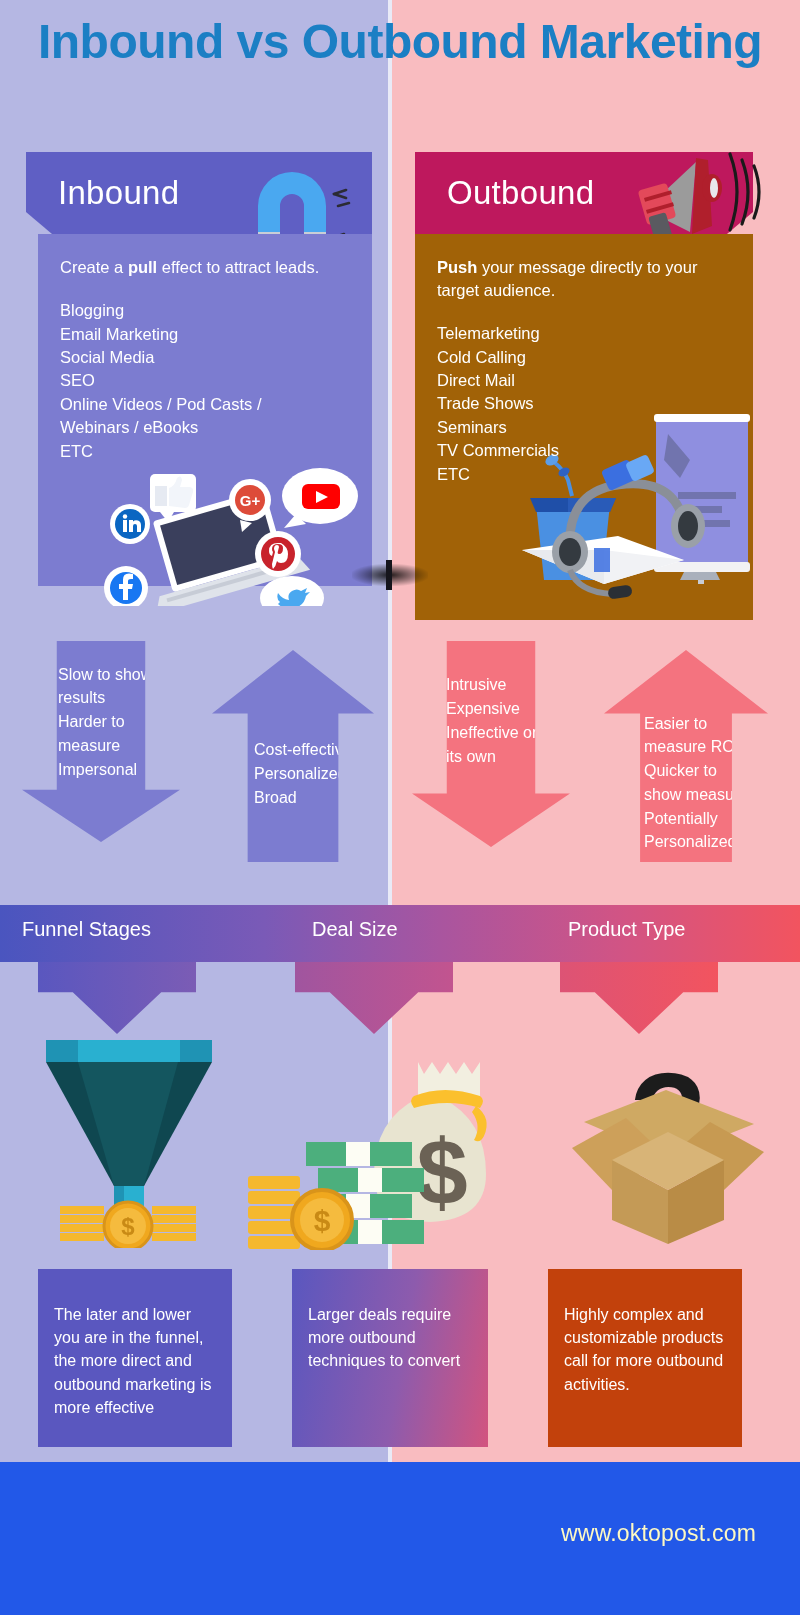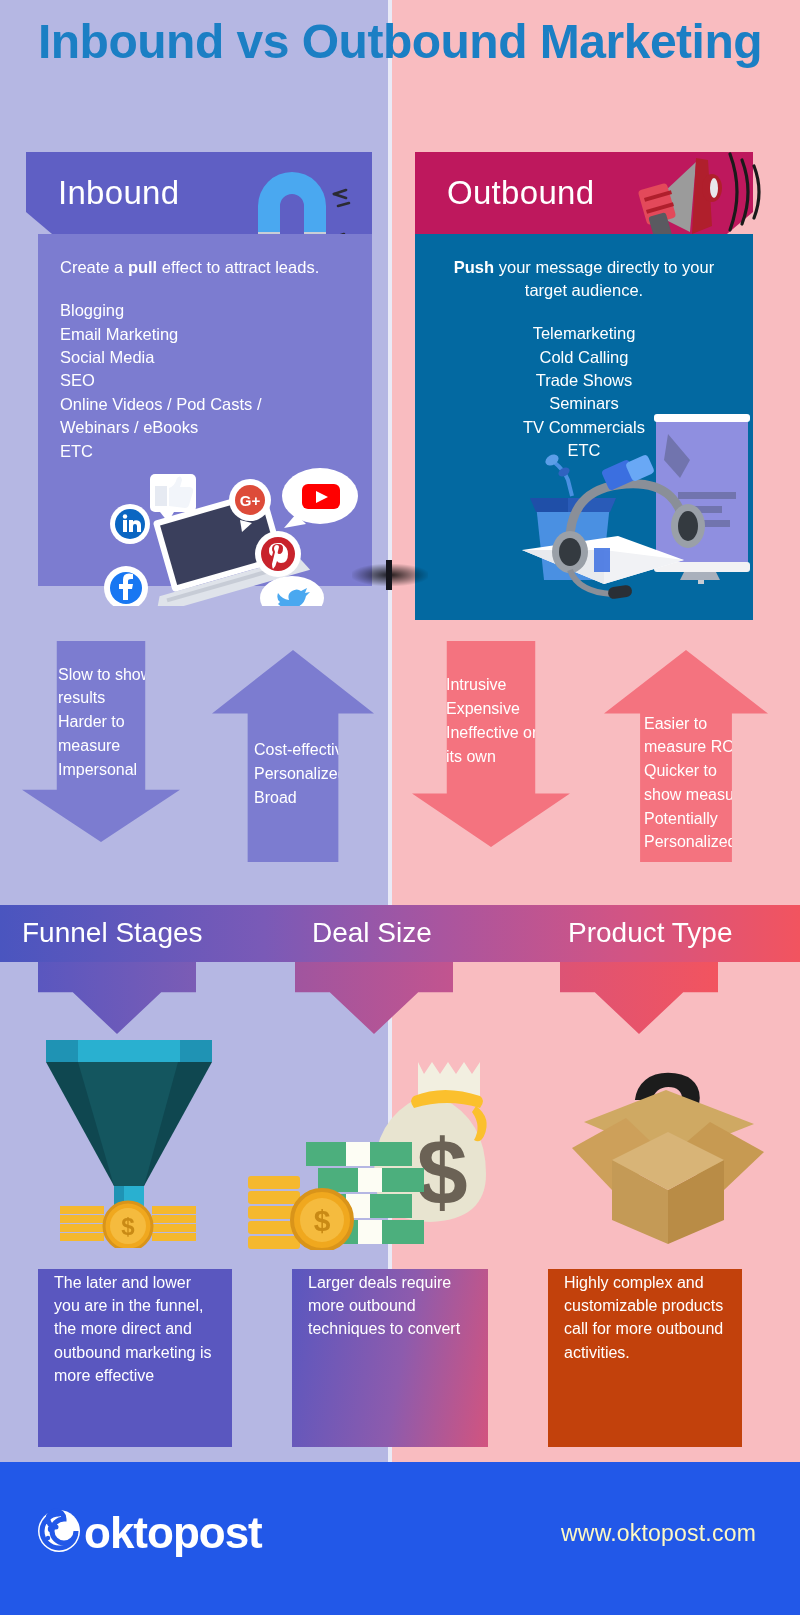--- a/index.html
+++ b/index.html
@@ -41,21 +41,21 @@
     clip-path: polygon(0 0, 100% 0, 100% calc(100% - 22px), calc(100% - 26px) 100%, 0 100%);
   }
   .banner-label {
     color:#ffffff; font-size:33px; font-weight:normal;
     margin-left:32px; letter-spacing:0.3px;
   }
 
   
   .panel { position:absolute; }
   .panel-in  { left:38px;  top:234px; width:334px; height:352px; background:#7c7cd0; }
-  .panel-out { left:415px; top:234px; width:338px; height:386px; background:#0369a1;text-align:center; }
+  .panel-out { left:415px; top:234px; width:338px; height:386px; background:#a16207; }
   .panel-text {
     color:#ffffff; font-size:16.5px; line-height:1.40;
     padding:22px 22px 0 22px; position:relative; z-index:3;
   }
   .panel-text b { font-weight:bold; }
   .panel-list { margin-top:20px; }
   .panel-list div { line-height:1.42; }
 
   
   .connector {
@@ -103,42 +103,42 @@
   .a3 .inner { position:absolute; left:20px; top:32px; width:122px; }
   .a4 .inner { position:absolute; left:26px; top:62px; width:126px; }
 
   
   .band {
     position:absolute; left:0; top:905px; width:800px; height:57px;
     background:linear-gradient(90deg,#4a55bf 0%, #7a5ab7 33%, #a9559f 55%, #d25484 78%, #f2545f 100%);
   }
   .band-labels { position:absolute; left:0; top:905px; width:800px; height:57px; }
   .band-labels span {
-    position:absolute; top:14px; color:#ffffff; font-size:28px; line-height:1;
+    position:absolute; top:14px; color:#ffffff; font-size:20px; line-height:1;
   }
   .bl1 { left:22px; }
   .bl2 { left:312px; }
   .bl3 { left:568px; }
 
   .band-arrow { position:absolute; top:962px; height:72px; }
   .ba1 { left:38px;  width:158px;
          background:linear-gradient(90deg,#5a57bf 0%, #7b5cb5 100%);
          clip-path: polygon(0 0, 100% 0, 100% 42%, 78% 42%, 50% 100%, 22% 42%, 0 42%);
   }
   .ba2 { left:295px; width:158px;
          background:linear-gradient(90deg,#a0559f 0%, #c2548f 100%);
          clip-path: polygon(0 0, 100% 0, 100% 42%, 78% 42%, 50% 100%, 22% 42%, 0 42%);
   }
   .ba3 { left:560px; width:158px;
          background:linear-gradient(90deg,#dd5375 0%, #f2545f 100%);
          clip-path: polygon(0 0, 100% 0, 100% 42%, 78% 42%, 50% 100%, 22% 42%, 0 42%);
   }
 
   
-  .callout { position:absolute; color:#ffffff; font-size:16px; line-height:1.45; padding:2px 16px; }
+  .callout { position:absolute; color:#ffffff; font-size:16px; line-height:1.45; padding:34px 16px; }
   .c1 { left:38px;  top:1269px; width:194px; height:178px; background:#5a57bf; }
   .c2 { left:292px; top:1269px; width:196px; height:178px;
         background:linear-gradient(100deg,#5a57bf 0%, #8d5bad 55%, #d2547f 100%); }
   .c3 { left:548px; top:1269px; width:194px; height:178px; background:#c2410c; }
 
   
   .footer {
     position:absolute; left:0; top:1462px; width:800px; height:153px;
     background:#2258e8;
   }
@@ -275,20 +275,21 @@
       </g>
     </svg>
   </div>
 
   <div class="panel panel-out">
     <div class="panel-text">
       <span></span><b>Push</b><span> your message directly to your target audience.</span>
       <div class="panel-list">
         <div>Telemarketing</div>
         <div>Cold Calling</div>
+        <div>Direct Mail</div>
         <div>Trade Shows</div>
         <div>Seminars</div>
         <div>TV Commercials</div>
         <div>ETC</div>
       </div>
     </div>
   </div>
 
   <div class="illus" style="left:508px; top:400px; width:250px; height:222px;">
     <svg width="250" height="222" viewBox="0 0 250 222">
@@ -453,27 +454,16 @@
       <path d="M156 130 L100 160 L100 214 L156 190 Z" fill="#b98c46"></path>
       <path d="M44 130 L100 160 L156 130 L100 102 Z" fill="#d8b477"></path>
     </svg>
   </div>
 
   <div class="callout c1">The later and lower you are in the funnel, the more direct and outbound marketing is more effective</div>
   <div class="callout c2">Larger deals require more outbound techniques to convert</div>
   <div class="callout c3">Highly complex and customizable products call for more outbound activities.</div>
 
   <div class="footer">
-    <div class="logo-wrap">
-      <span style="display:inline-block; margin-right:2px;">
-        <svg width="46" height="46" viewBox="0 0 46 46">
-          <circle cx="23" cy="23" r="21" fill="#ffffff"></circle>
-          <path d="M23 6 a17 17 0 1 0 17 17 a12 12 0 1 1 -12 -12 a8 8 0 1 0 -8 8" fill="none" stroke="#2258e8" stroke-width="5" stroke-linecap="round"></path>
-          <circle cx="15" cy="21" r="3.2" fill="#2258e8"></circle>
-          <circle cx="12" cy="30" r="2.2" fill="#2258e8"></circle>
-        </svg>
-      </span>
-      <span class="logo-text">oktopost</span>
-    </div>
     <div class="footer-url">www.oktopost.com</div>
   </div>
 
 </div>
 
 </body></html>

